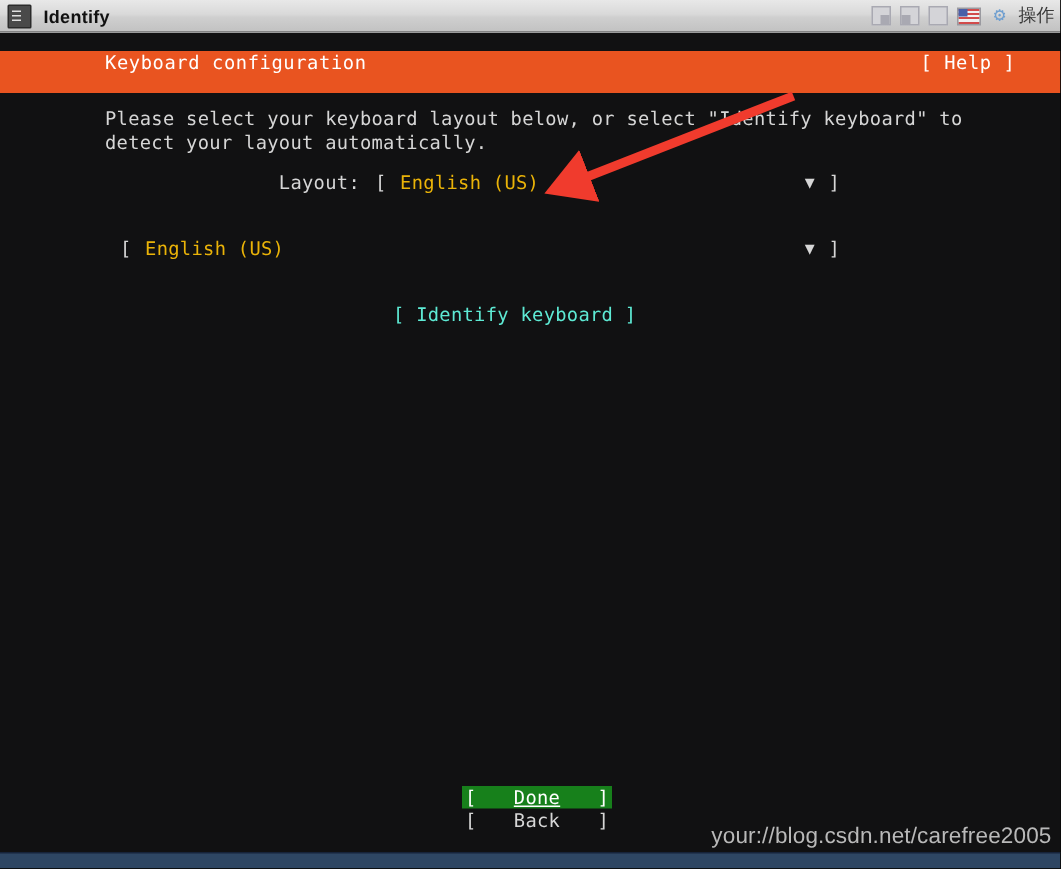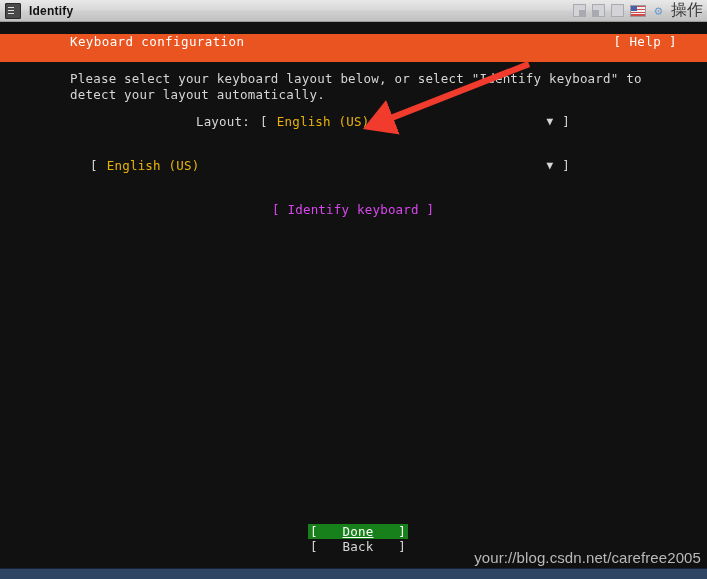--- a/index.html
+++ b/index.html
@@ -100,21 +100,21 @@
   .gear-icon {
     width: 13px; height: 13px;
     flex: none;
     color: #6f9fd0;
     font-size: 13px;
     line-height: 13px;
     text-align: center;
   }
   #tb-action {
     font-family: "DejaVu Sans", sans-serif;
-    font-size: 16px;
+    font-size: 12px;
     color: #3a3a3a;
   }
 
   
   #header {
     position: absolute;
     left: 0; top: 34px;
     width: 707px; height: 28px;
     background: #e95420;
     display: flex;
@@ -148,21 +148,21 @@
   #intro {
     position: absolute;
     left: 70px; top: 9px;
     width: 580px;
     white-space: pre-wrap;
     color: #d6d6d6;
     letter-spacing: .2px;
   }
   .field-row {
     position: absolute;
-    left: 80px;
+    left: 70px;
     width: 490px;
     height: 16px;
     display: flex;
     align-items: flex-start;
     letter-spacing: .2px;
   }
   #row-layout  { top: 52px; }
   #row-variant { top: 96px; }
   .field-label {
     width: 170px;
@@ -182,22 +182,22 @@
     margin-left: auto;
     color: #d6d6d6;
     font-size: 11px;
   }
   .field-close {
     margin-left: 9px;
     color: #d6d6d6;
   }
   #identify-btn {
     position: absolute;
-    left: 272px; top: 140px;
-    color: #d946ef;
+    left: 262px; top: 140px;
+    color: #5eead4;
     letter-spacing: .2px;
     white-space: pre;
   }
 
   
   #buttons {
     position: absolute;
     left: 308px; top: 462px;
     width: 100px;
   }

